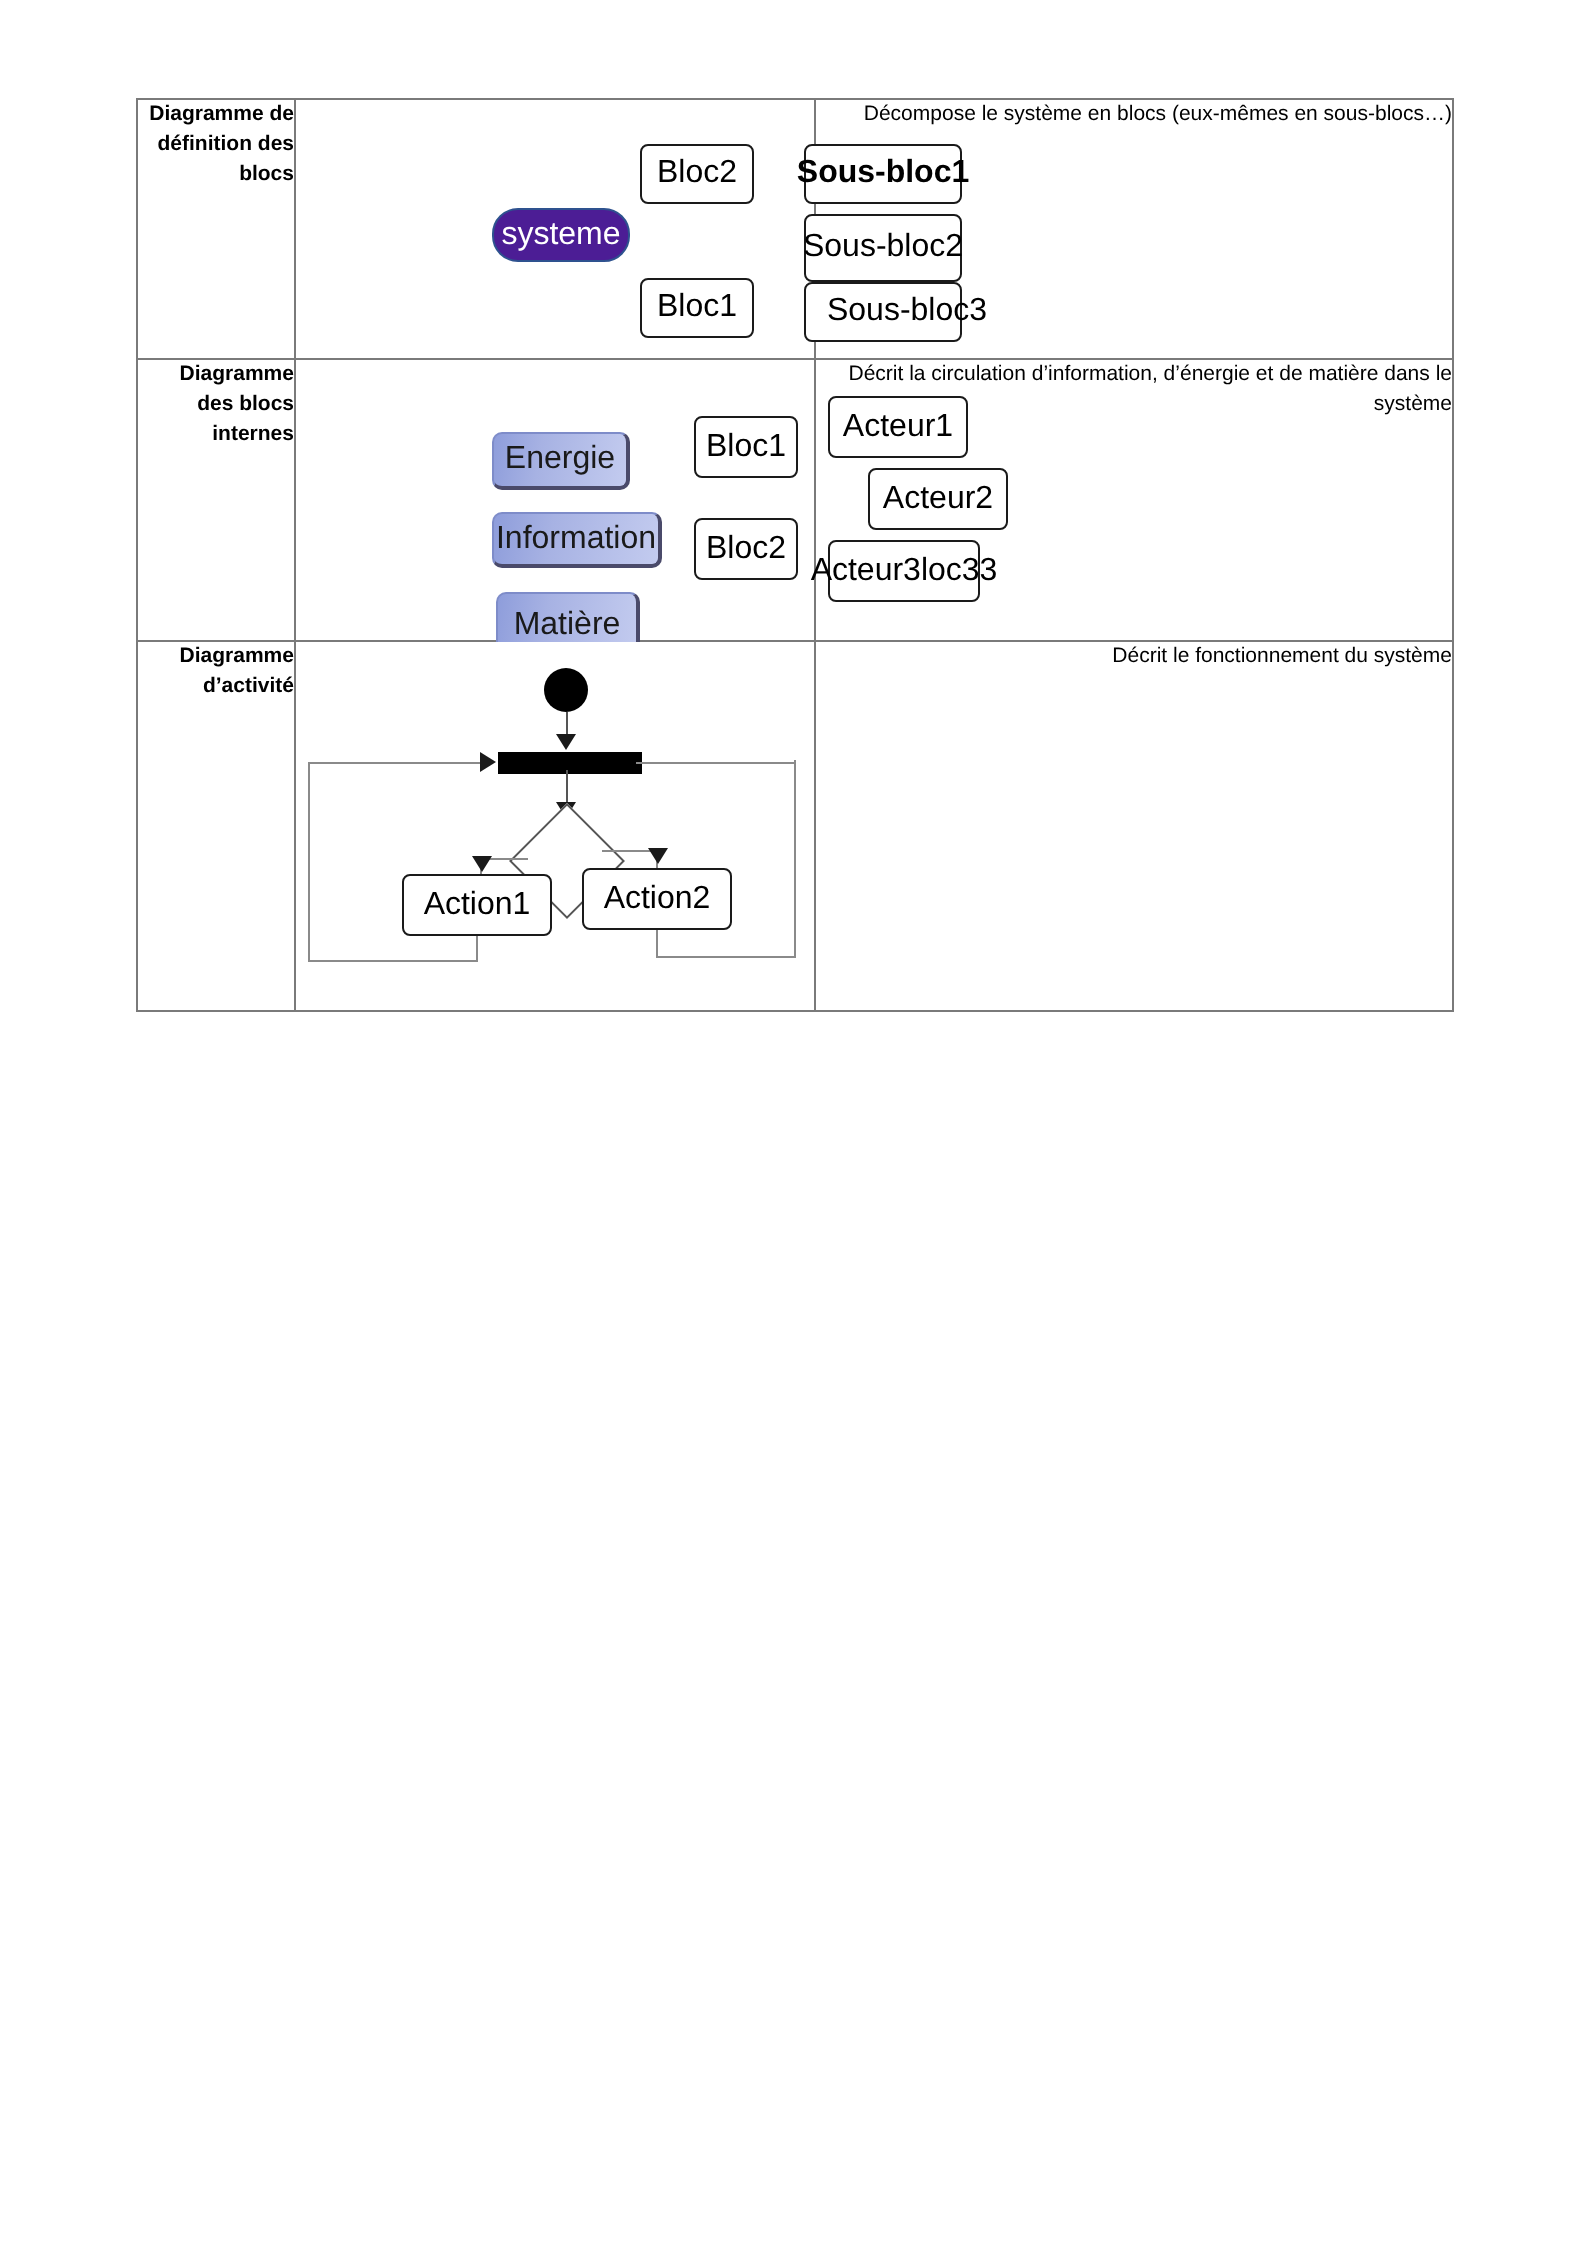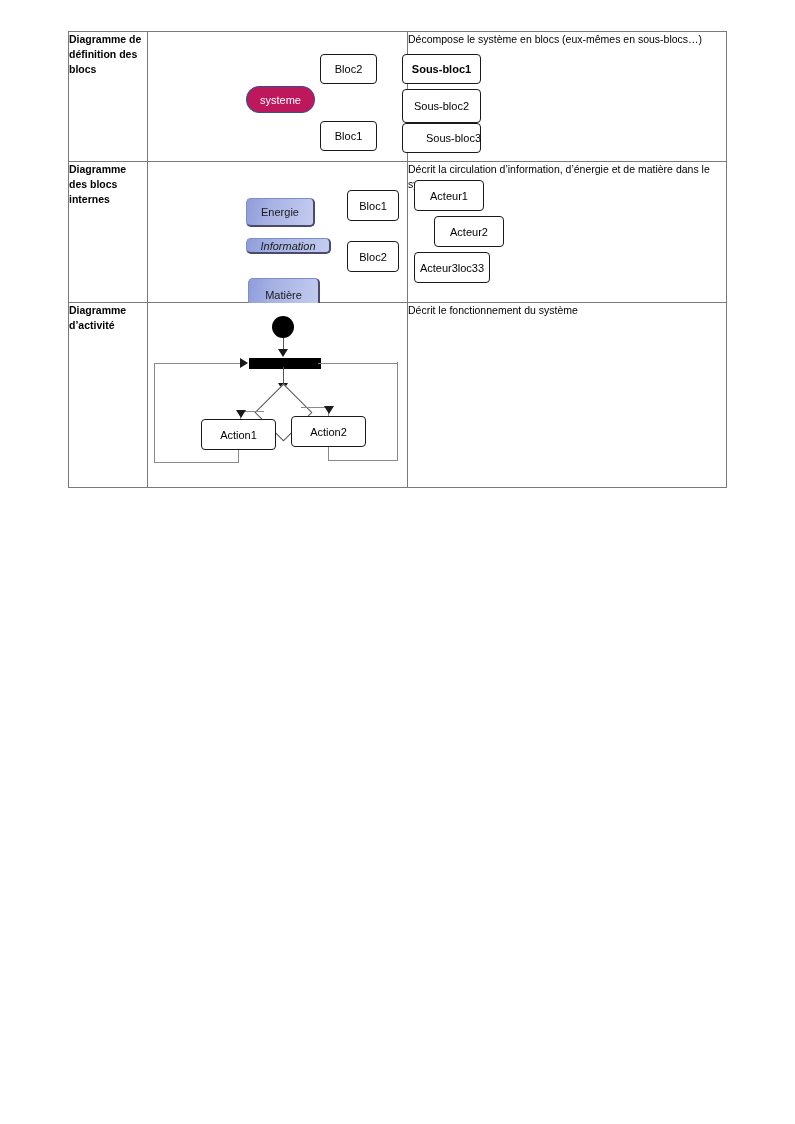--- a/index.html
+++ b/index.html
@@ -13,24 +13,25 @@
     font-family: "Liberation Sans", sans-serif;
     color: #000000;
     position: relative;
     overflow: hidden;
   }
 
   
   .doc-table {
     position: absolute;
     left: 68px;
-    top: 31px;
+    top: 49px;
     width: 658px;
     border-collapse: collapse;
     table-layout: fixed;
+    text-align: right;
   }
   .doc-table td {
     border: 1px solid #7a7a7a;
     padding: 0;
     vertical-align: top;
     background: #ffffff;
   }
   .col-label { width: 79px; }
   .col-diagram { width: 260px; }
   .col-desc { width: 319px; }
@@ -61,31 +62,31 @@
   .canvas.r2 { height: 140px; }
   .canvas.r3 { height: 184px; }
 
   
   .shape {
     position: absolute;
     box-sizing: border-box;
     display: flex;
     align-items: center;
     justify-content: center;
-    font-size: 11px;
+    font-size: 16px;
     white-space: nowrap;
   }
   .box-white {
     background: #ffffff;
     border: 1.6px solid #1a1a1a;
     border-radius: 4px;
     color: #000000;
   }
   .box-blue {
-    background: #be185d;
+    background: #4c1d95;
     border: 1px solid #2e528f;
     border-radius: 13px;
     color: #ffffff;
   }
   .box-grad {
     background: linear-gradient(100deg, #8e9ddb 0%, #a7b2e3 35%, #c3cbef 100%);
     border-top: 1px solid #7e8cc9;
     border-left: 1px solid #7e8cc9;
     border-right: 2px solid #4a4a6a;
     border-bottom: 2px solid #4a4a6a;
@@ -162,21 +163,21 @@
 
     <td class="desc-cell">Décompose le système en blocs (eux-mêmes en sous-blocs…)</td>
   </tr>
 
   <tr>
     <td class="label-cell">Diagramme des blocs internes</td>
 
     <td class="diagram-cell">
       <div class="canvas r2">
         <div class="shape box-grad" style="left:98px;top:17px;width:69px;height:29px;">Energie</div>
-        <div class="shape box-grad" style="left:98px;top:57px;width:85px;height:16px;font-style:italic;">Information</div>
+        <div class="shape box-grad" style="left:98px;top:57px;width:85px;height:28px;">Information</div>
         <div class="shape box-grad" style="left:100px;top:97px;width:72px;height:34px;">Matière</div>
         <div class="shape box-white" style="left:199px;top:28px;width:52px;height:31px;">Bloc1</div>
         <div class="shape box-white" style="left:199px;top:79px;width:52px;height:31px;">Bloc2</div>
         <div class="shape box-white" style="left:266px;top:18px;width:70px;height:31px;">Acteur1</div>
         <div class="shape box-white" style="left:266px;top:54px;width:70px;height:31px;margin-left:20px;">Acteur2</div>
         <div class="shape box-white overflow-txt" style="left:266px;top:90px;width:76px;height:31px;">Acteur3loc33</div>
       </div>
     </td>
 
     <td class="desc-cell">Décrit la circulation d’information, d’énergie et de matière dans le système</td>

